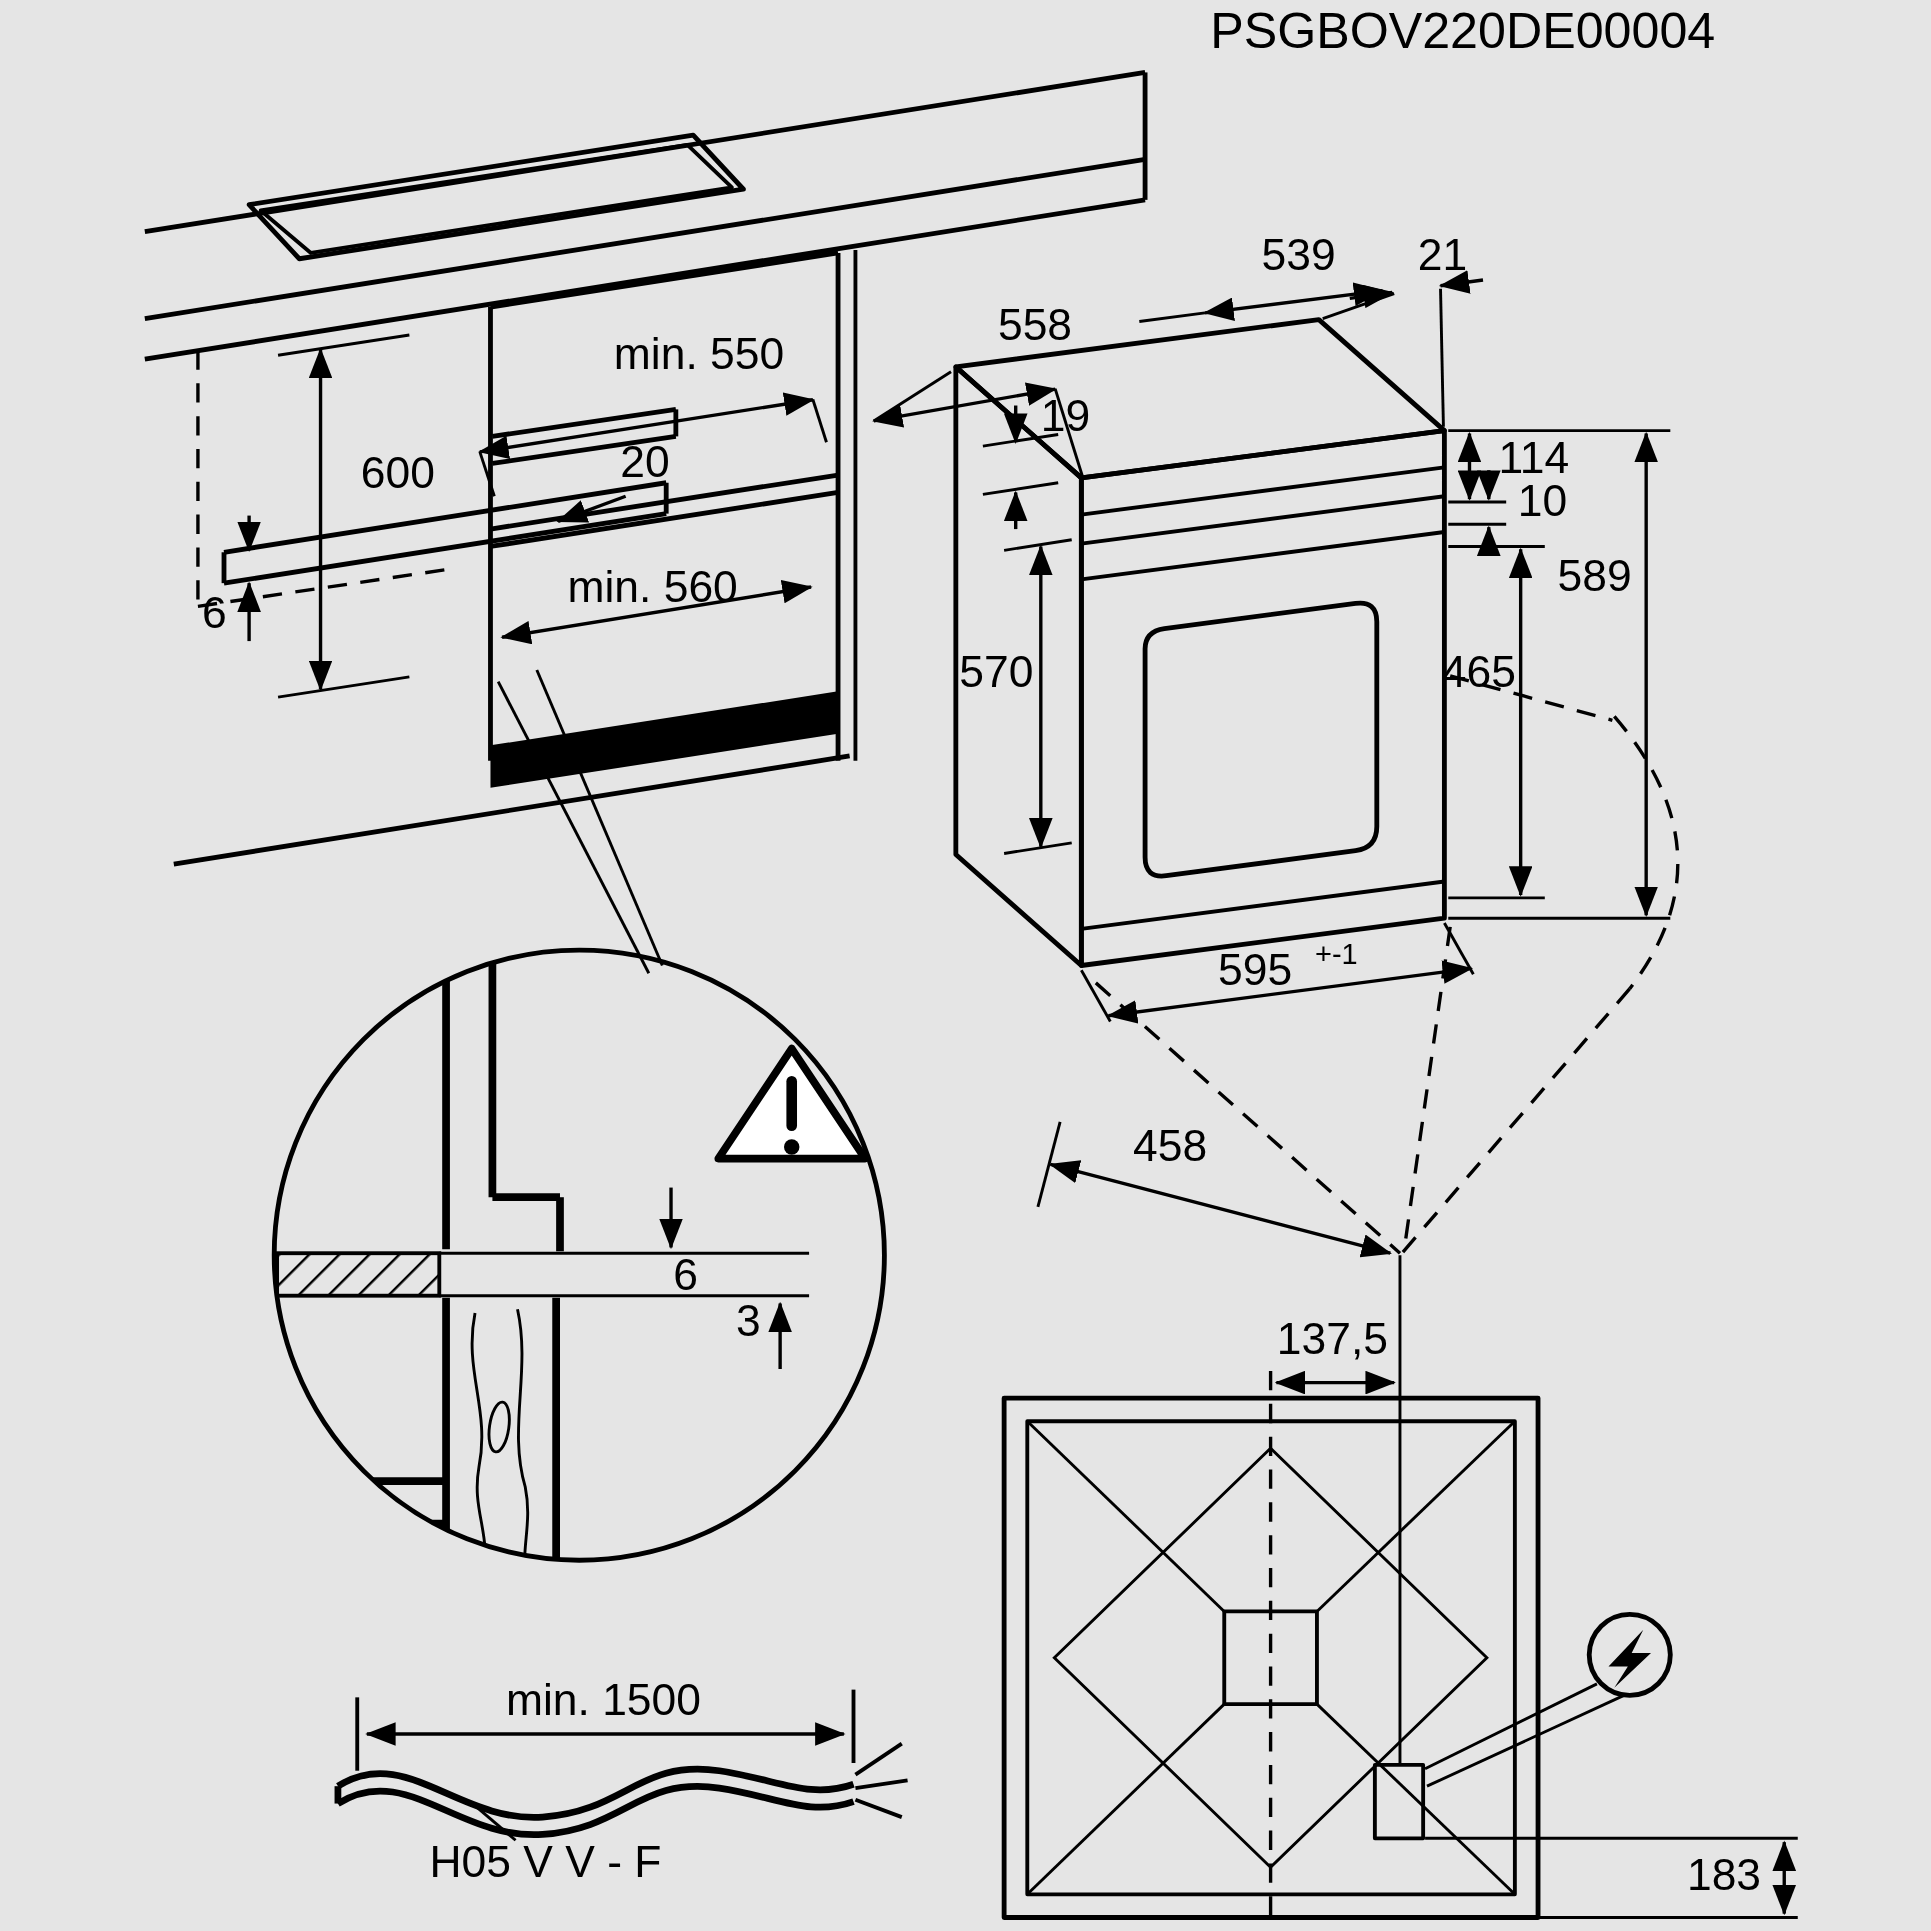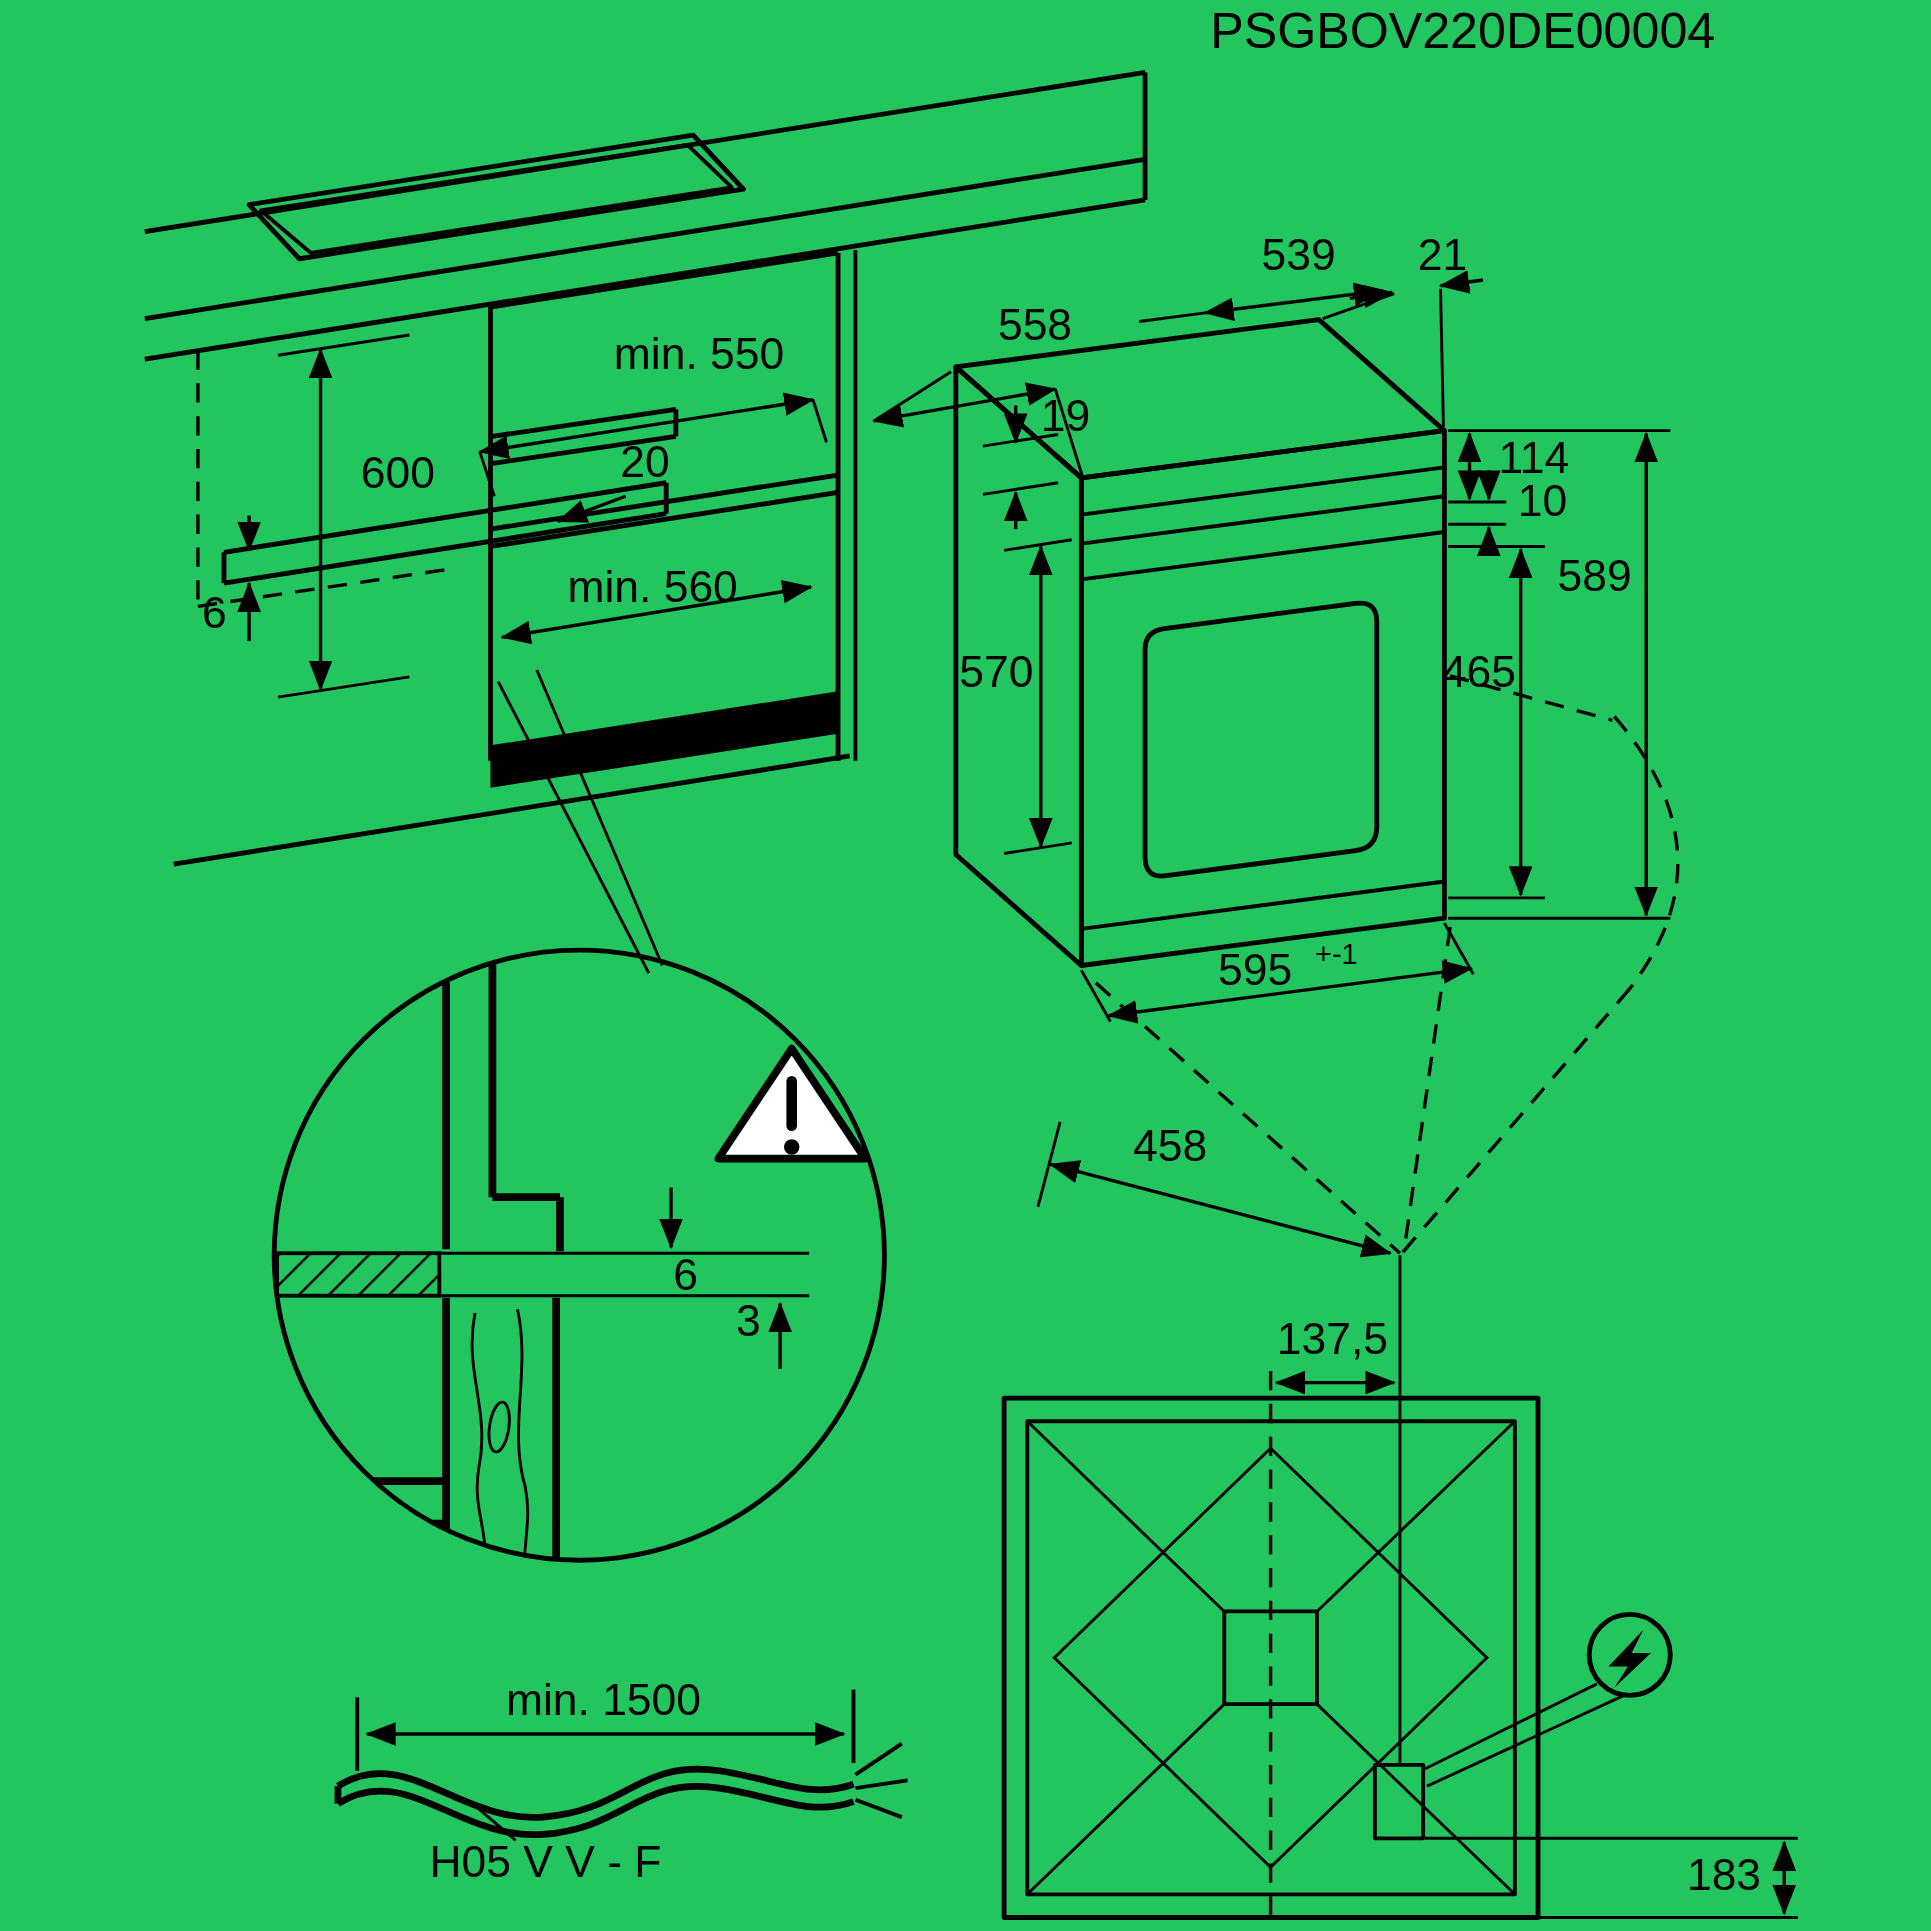--- a/index.html
+++ b/index.html
@@ -1,16 +1,16 @@
 <!DOCTYPE html>
 <html><head>
 <meta charset="utf-8">
 <style>
   html,body{margin:0;padding:0;background:#fff}
-  .page{width:1931px;height:1931px;position:relative;background:#22c55e;overflow:hidden}
+  .page{width:1931px;height:1931px;position:relative;background:#e5e5e5;overflow:hidden}
   svg{display:block}
   .ln{fill:none;stroke:#000;stroke-width:5;stroke-linejoin:round}
   .ln4{fill:none;stroke:#000;stroke-width:4;stroke-linejoin:round}
   .thin{fill:none;stroke:#000;stroke-width:3}
   .dim{fill:none;stroke:#000;stroke-width:3.5}
   .dash{fill:none;stroke:#000;stroke-width:3.5;stroke-dasharray:20 14}
   .thick{fill:none;stroke:#000;stroke-width:8}
   .t{font-family:"Liberation Sans",sans-serif;font-size:46px;fill:#000}
   .ts{font-family:"Liberation Sans",sans-serif;font-size:30px;fill:#000}
   .title{font-family:"Liberation Sans",sans-serif;font-size:52px;fill:#000}

